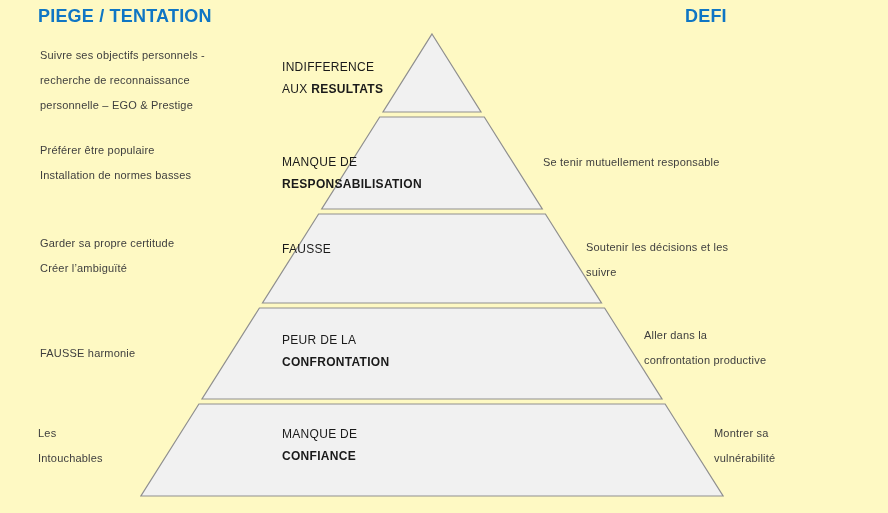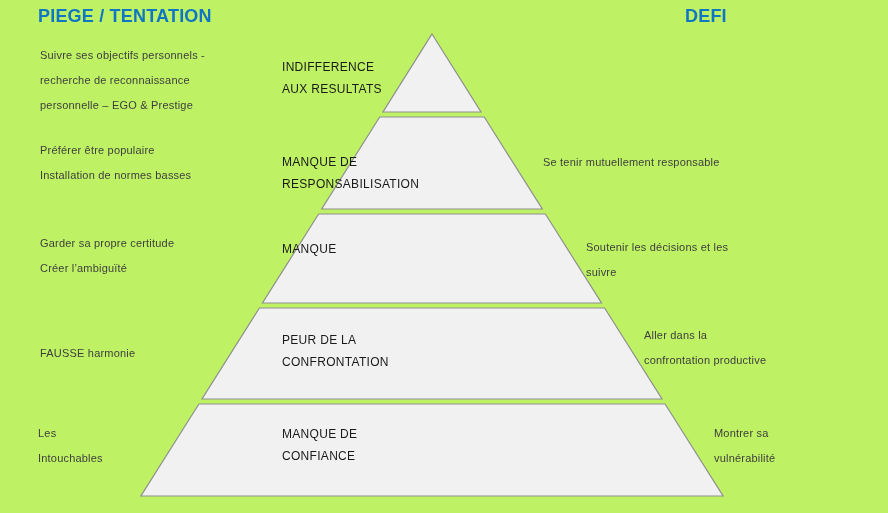--- a/index.html
+++ b/index.html
@@ -5,21 +5,21 @@
   html, body {
     margin: 0;
     padding: 0;
     background: #e6e6e6;
     font-family: "Liberation Sans", sans-serif;
   }
   .stage {
     position: relative;
     width: 888px;
     height: 513px;
-    background: #bef264;
+    background: #fef9c3;
     overflow: hidden;
   }
   .pyr {
     position: absolute;
     left: 0;
     top: 0;
   }
   .pyr polygon {
     fill: #f1f1f1;
     stroke: #8f8f8f;
@@ -46,21 +46,21 @@
     left: 282px;
     width: 300px;
     text-align: left;
     font-size: 12px;
     line-height: 22px;
     letter-spacing: 0.3px;
     color: #1a1a1a;
     white-space: nowrap;
   }
   .plabel .bold {
-    font-weight: 400;
+    font-weight: 700;
   }
 </style>
 </head>
 <body>
 
 <div class="stage">
 
   <svg class="pyr" width="888" height="513" viewBox="0 0 888 513">
     <polygon points="432,34 481,112 383,112"></polygon>
     <polygon points="379.7,117 484.3,117 542.3,209 321.7,209"></polygon>
@@ -95,21 +95,21 @@
     <span>INDIFFERENCE</span><br>
     <span>AUX </span><span class="bold">RESULTATS</span>
   </div>
 
   <div class="plabel" style="top:151px">
     <span>MANQUE DE</span><br>
     <span></span><span class="bold">RESPONSABILISATION</span>
   </div>
 
   <div class="plabel" style="top:238px">
-    <span>MANQUE</span><br>
+    <span>FAUSSE</span><br>
     <span></span>
   </div>
 
   <div class="plabel" style="top:329px">
     <span>PEUR DE LA</span><br>
     <span></span><span class="bold">CONFRONTATION</span>
   </div>
 
   <div class="plabel" style="top:423px">
     <span>MANQUE DE</span><br>

